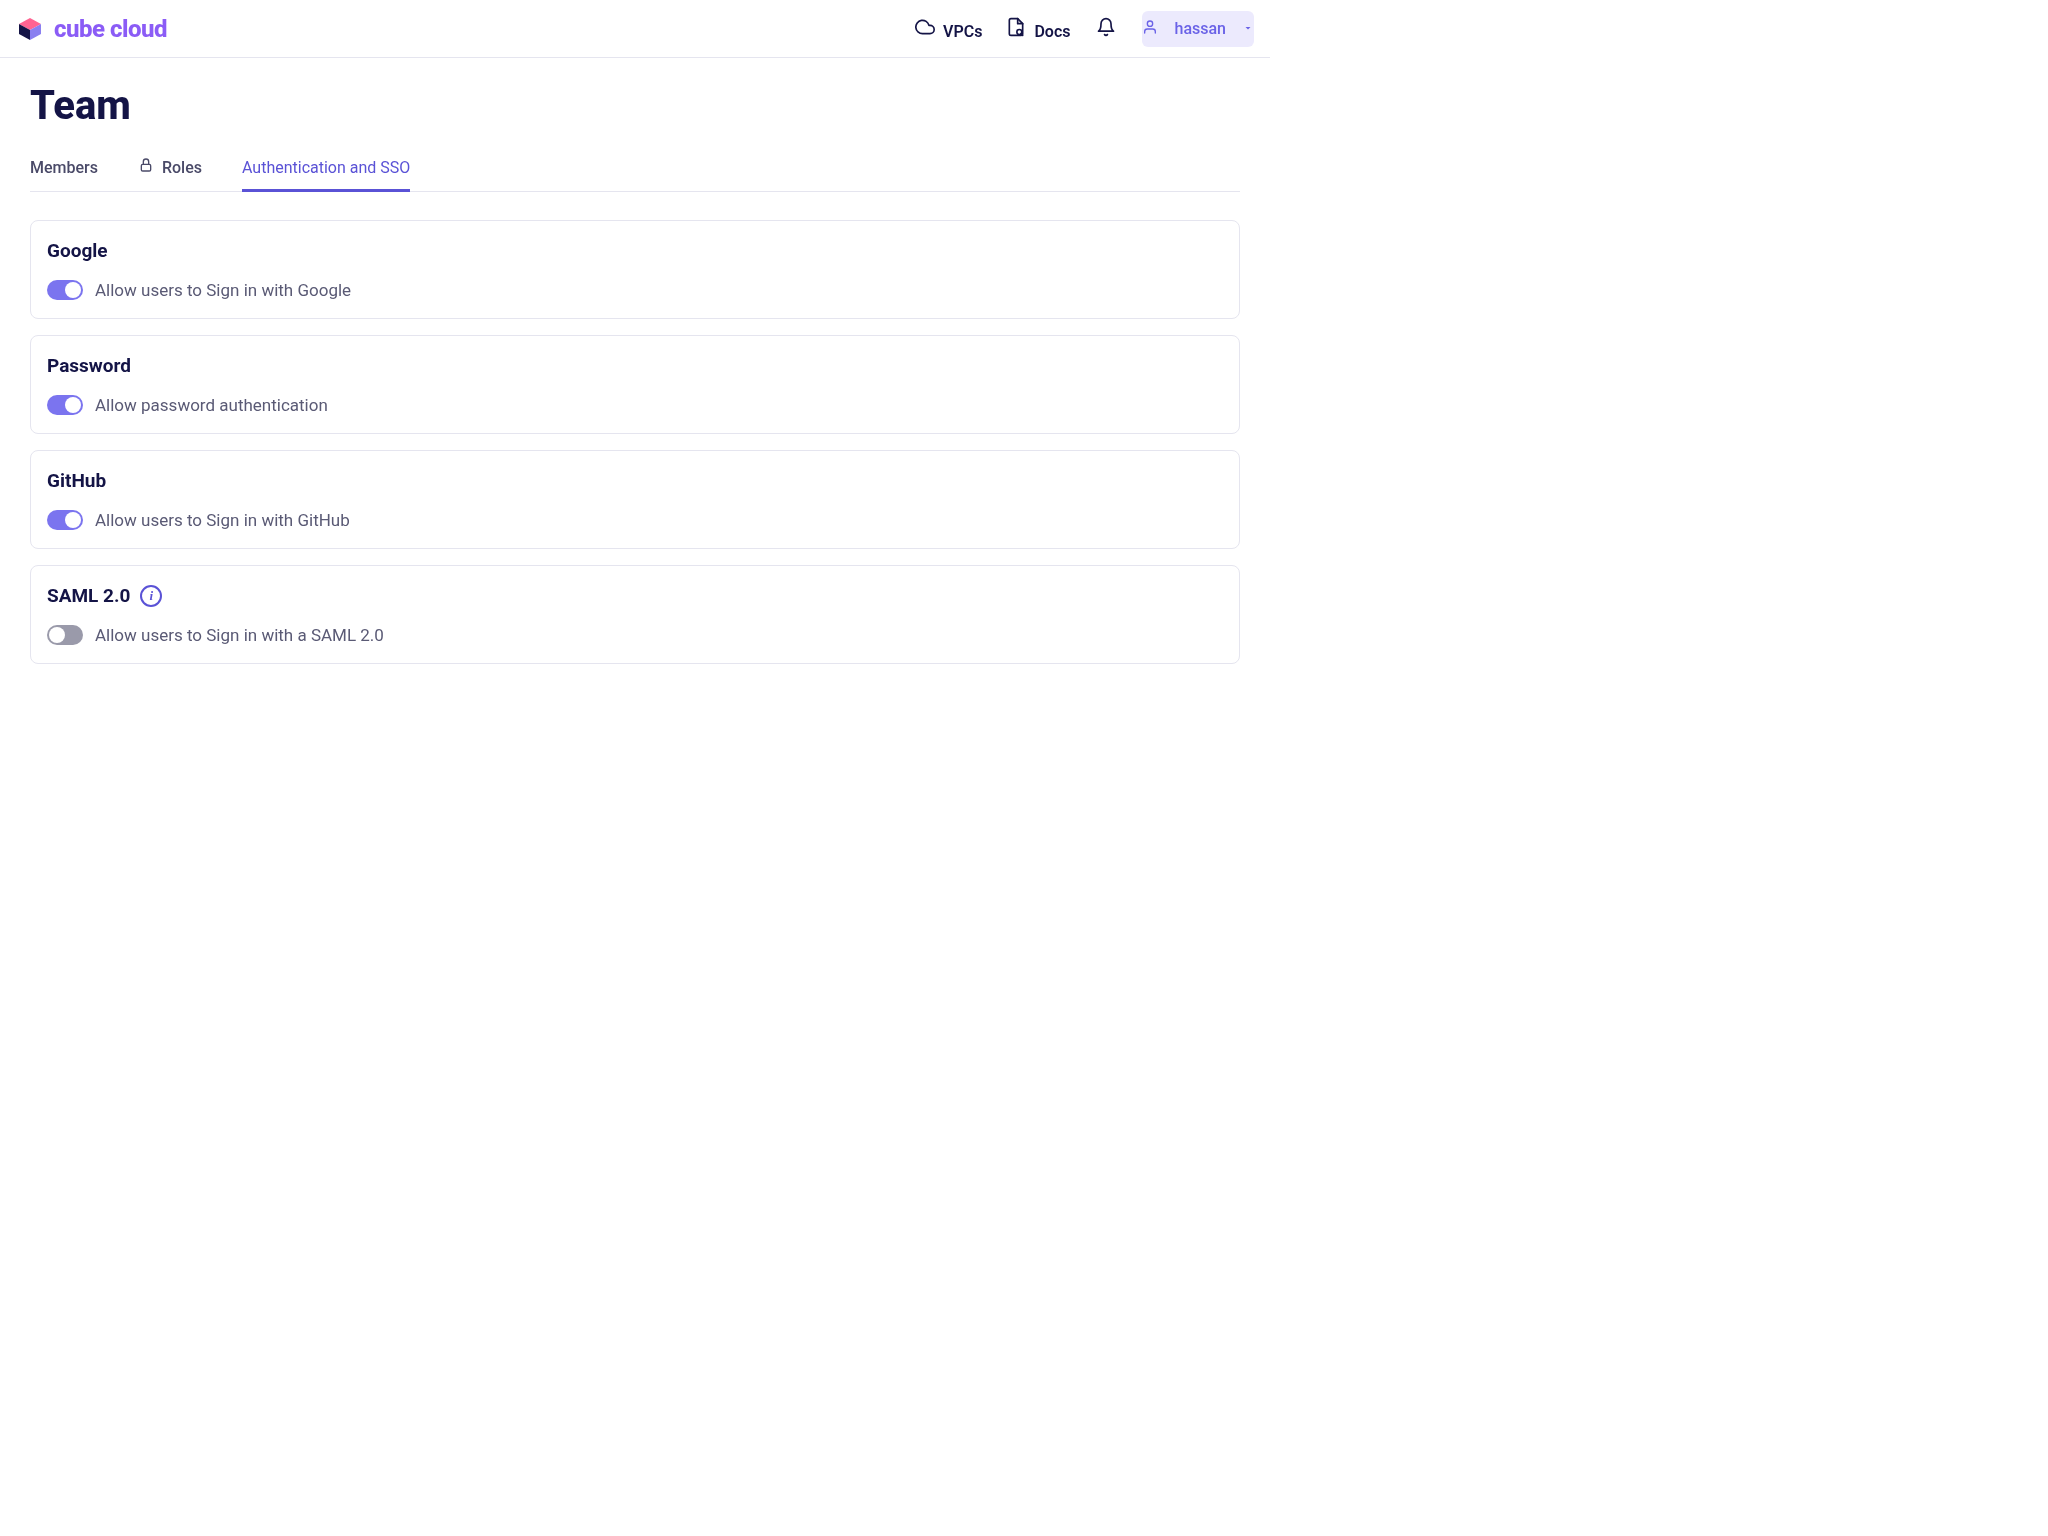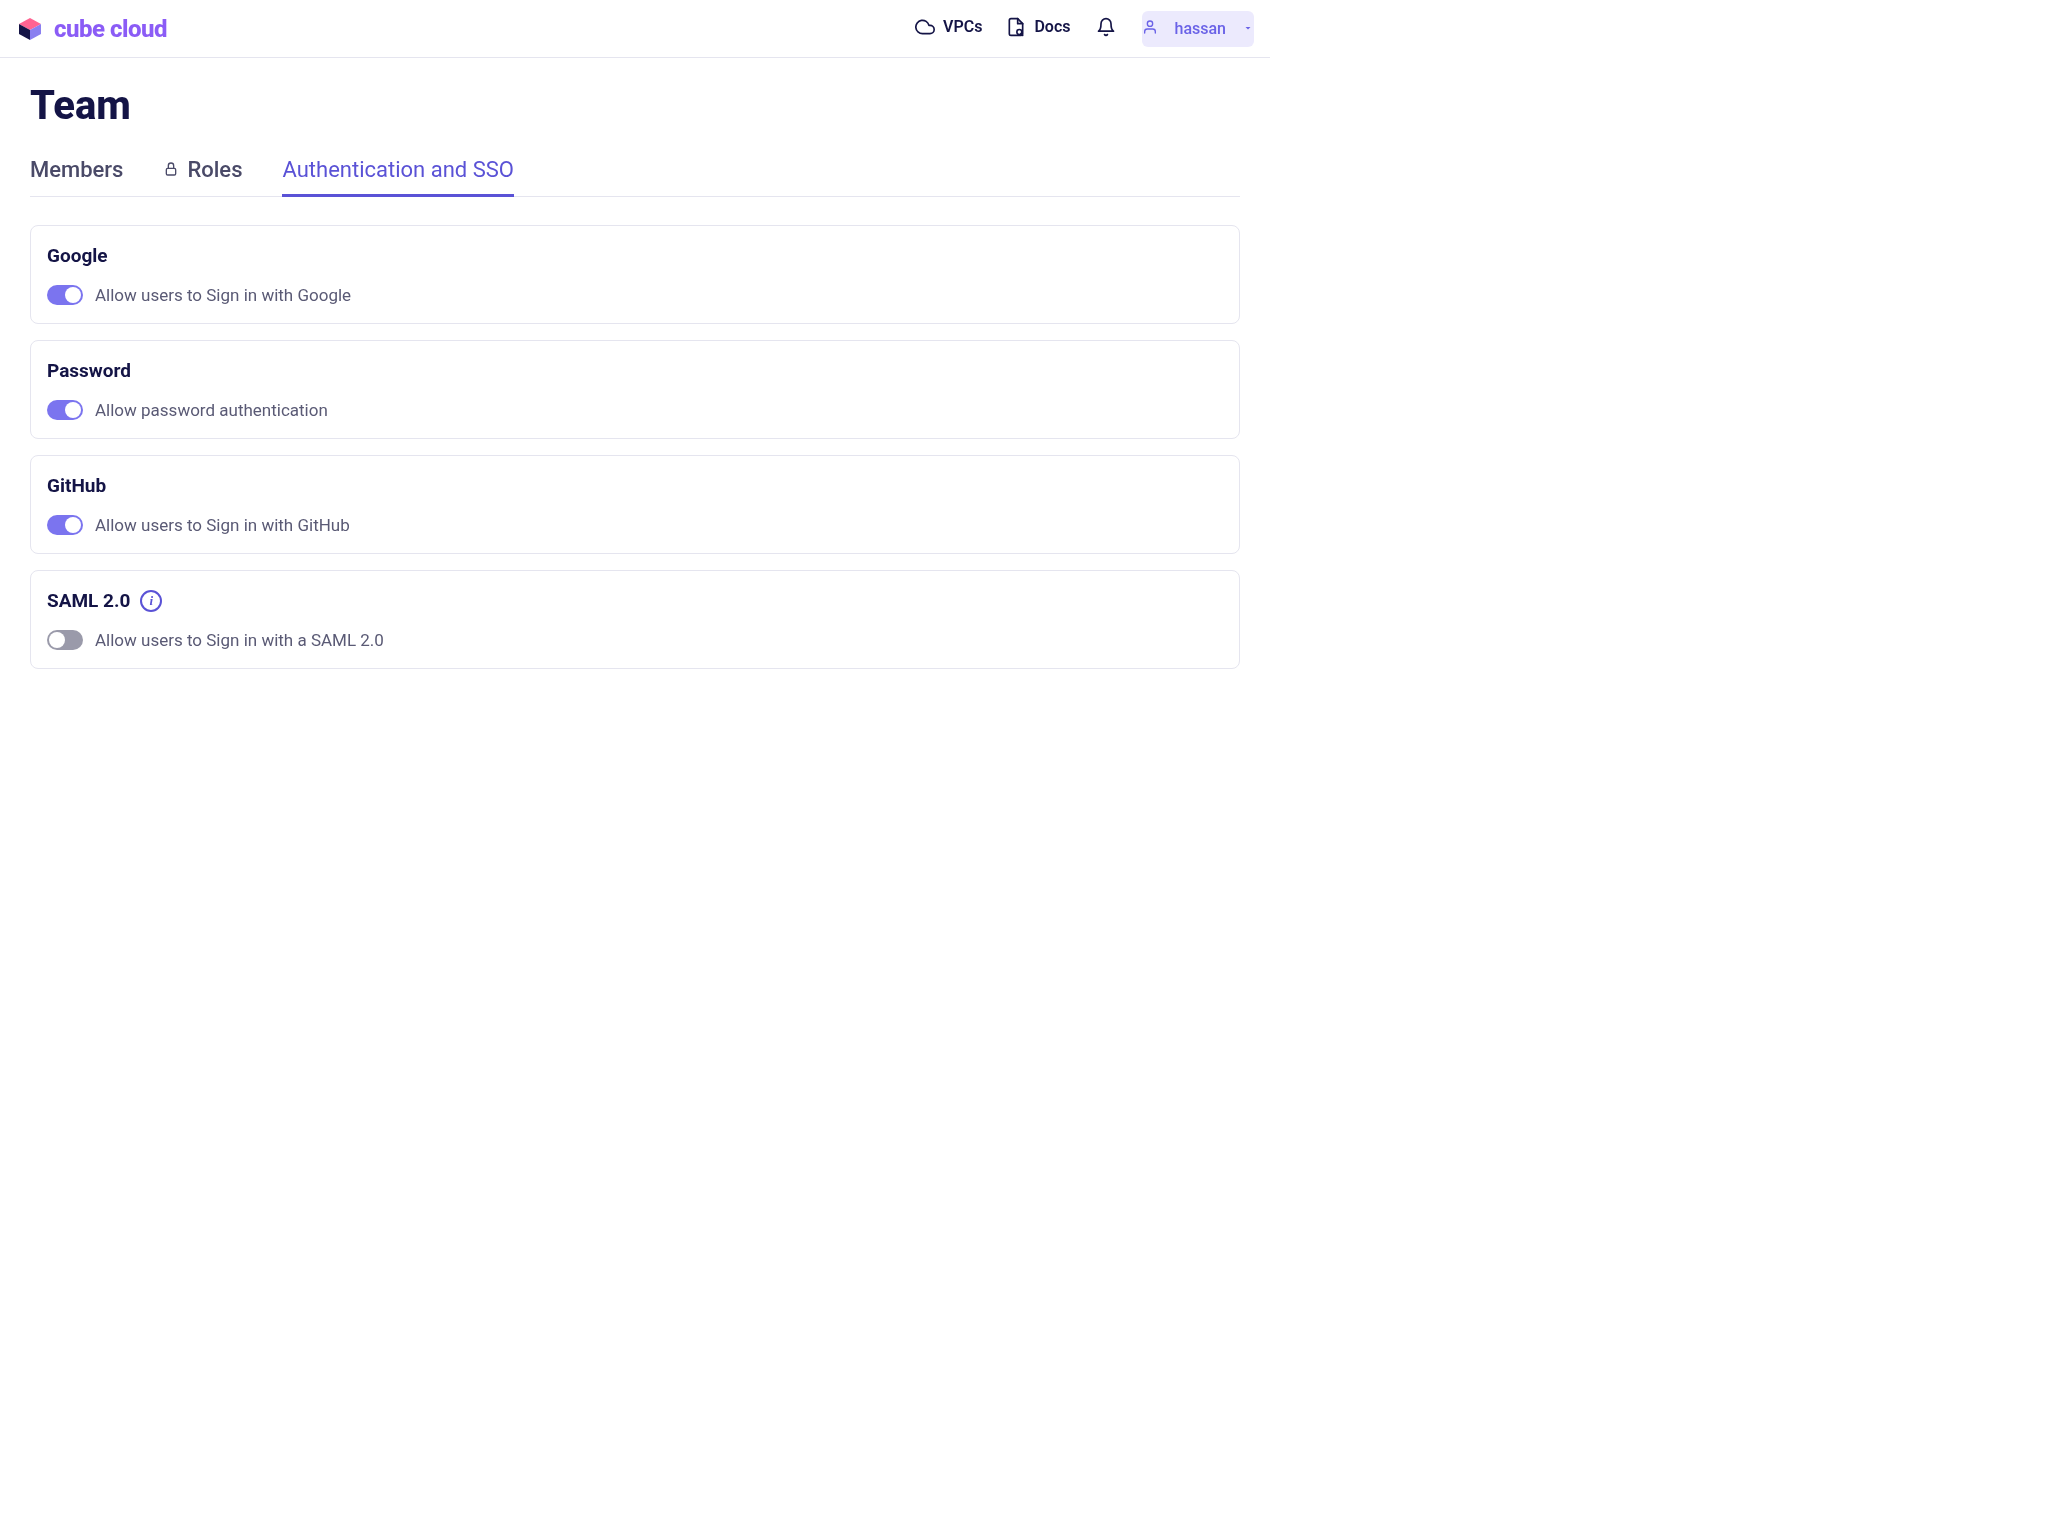--- a/index.html
+++ b/index.html
@@ -31,21 +31,21 @@
     display: flex; align-items: center; justify-content: center;
   }
   .logo-text {
     font-size: 24px;
     font-weight: 800;
     color: #8b5cf6;
     letter-spacing: -0.5px;
   }
   .header-right { display: flex; align-items: center; gap: 24px; }
   .header-link {
-    display: flex; align-items: flex-start; gap: 8px;
+    display: flex; align-items: flex-end; gap: 8px;
     font-size: 16px; font-weight: 600;
     color: #141446; cursor: pointer;
   }
   .icon-btn {
     width: 24px; height: 24px;
     display: flex; align-items: center; justify-content: center;
     cursor: pointer;
   }
   .user-chip {
     display: flex; align-items: center; gap: 16px;
@@ -71,21 +71,21 @@
 
   .tabs {
     display: flex;
     gap: 40px;
     border-bottom: 1px solid #e5e5ef;
     margin-bottom: 28px;
   }
   .tab {
     display: flex; align-items: center; gap: 8px;
     padding-bottom: 14px;
-    font-size: 22px;
+    font-size: 16px;
     font-weight: 500;
     color: #4a4a68;
     cursor: pointer;
     position: relative;
   }
   .tab.active {
     color: #5a52d6;
     font-weight: 400;
   }
   .tab.active::after {

